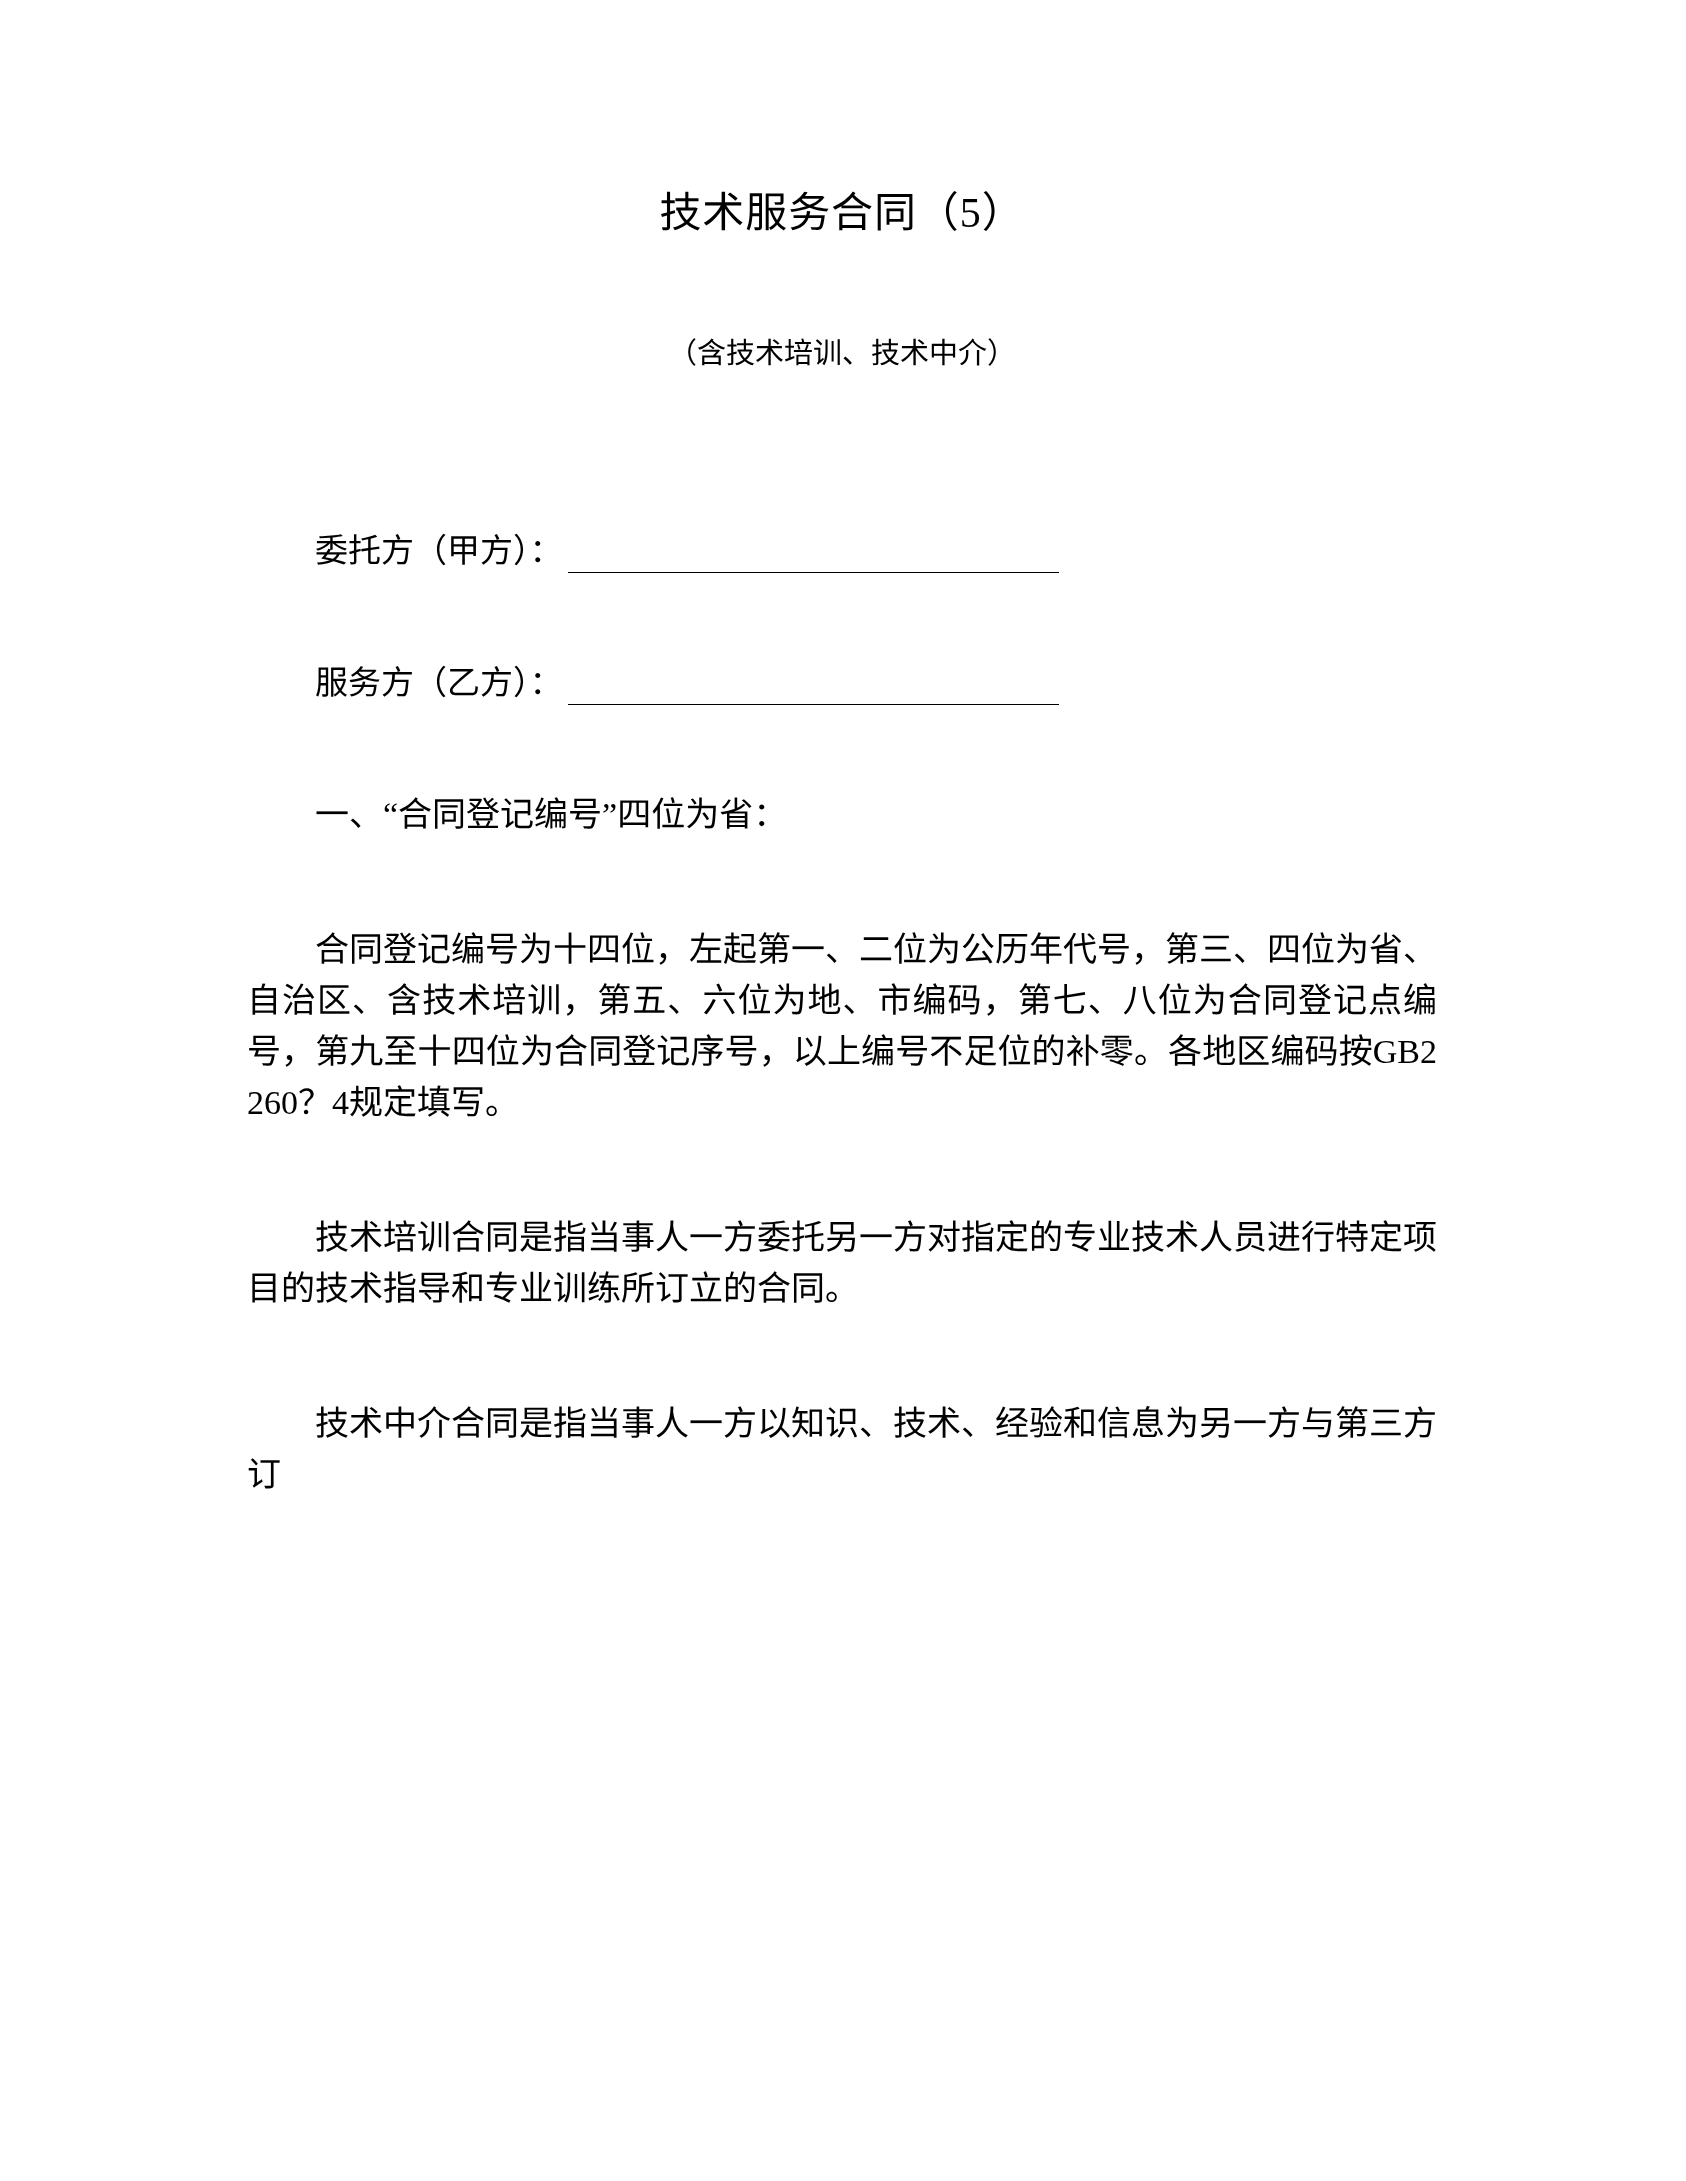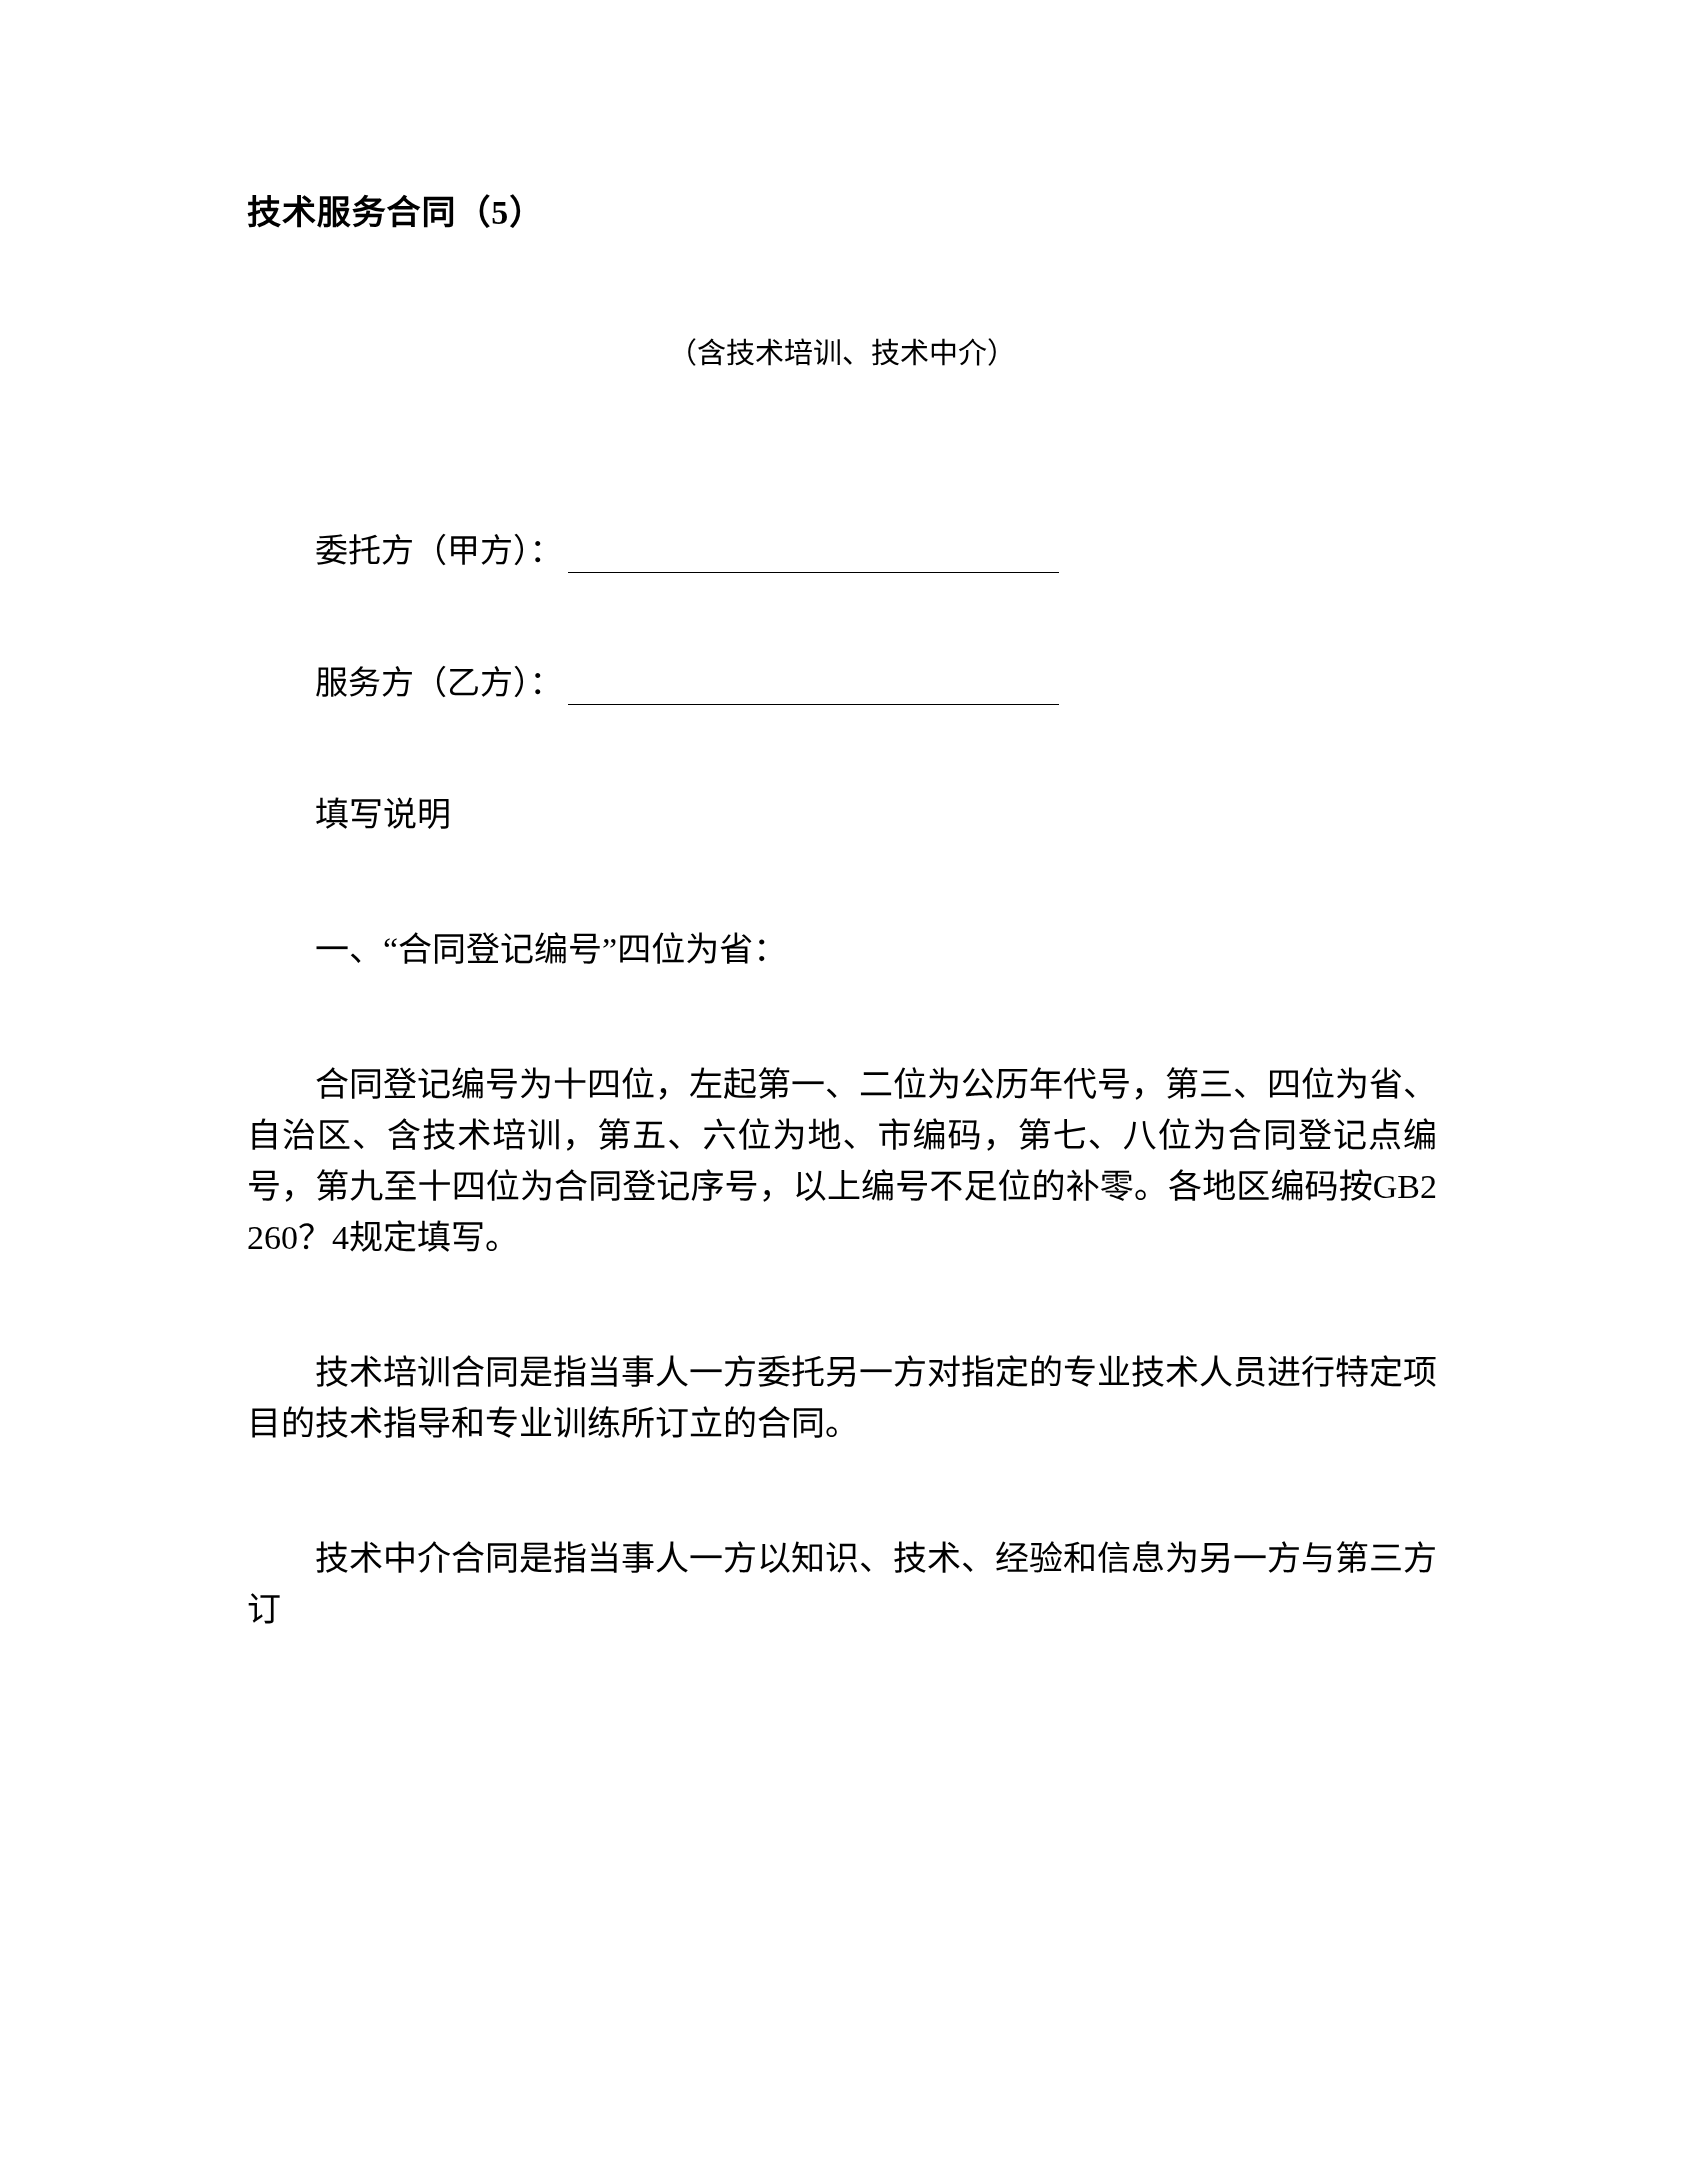--- a/index.html
+++ b/index.html
@@ -14,23 +14,24 @@
     margin: 0 auto;
     background: #ffffff;
     color: #000000;
     box-sizing: border-box;
     padding: 188px 249px 0 247px;
     font-family: "Liberation Serif", "DejaVu Serif", serif;
     overflow: hidden;
   }
   .doc-title {
     margin: 0;
-    font-size: 34px;
+    font-size: 42px;
     line-height: 50px;
-    font-weight: 700;
+    font-weight: 400;
+    text-align: center;
     letter-spacing: 0.9px;
   }
   .doc-subtitle {
     margin: 96px 0 0 0;
     font-size: 29px;
     line-height: 39px;
     font-weight: 400;
     text-align: center;
   }
   .fields {
@@ -81,21 +82,20 @@
     <div class="field-row">
       <span class="field-label">委托方（甲方）：</span><span class="blank blank-2"></span>
     </div>
 
     <div class="field-row">
       <span class="field-label">服务方（乙方）：</span><span class="blank blank-3"></span>
     </div>
 
   </div>
 
-  <p class="para">填写说明</p>
 
   <p class="para">一、“合同登记编号”四位为省：</p>
 
   <p class="para">合同登记编号为十四位，左起第一、二位为公历年代号，第三、四位为省、自治区、含技术培训，第五、六位为地、市编码，第七、八位为合同登记点编号，第九至十四位为合同登记序号，以上编号不足位的补零。各地区编码按GB2260？4规定填写。</p>
 
 
   <p class="para">技术培训合同是指当事人一方委托另一方对指定的专业技术人员进行特定项目的技术指导和专业训练所订立的合同。</p>
 
   <p class="para">技术中介合同是指当事人一方以知识、技术、经验和信息为另一方与第三方订</p>
 

